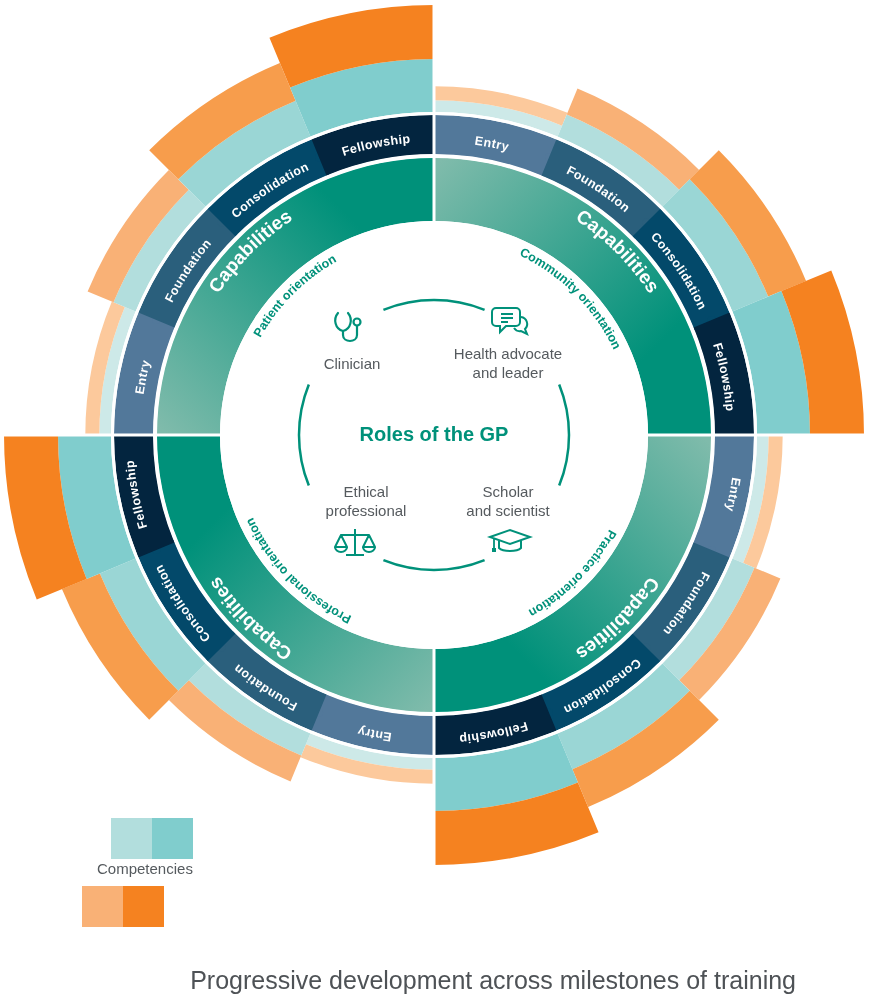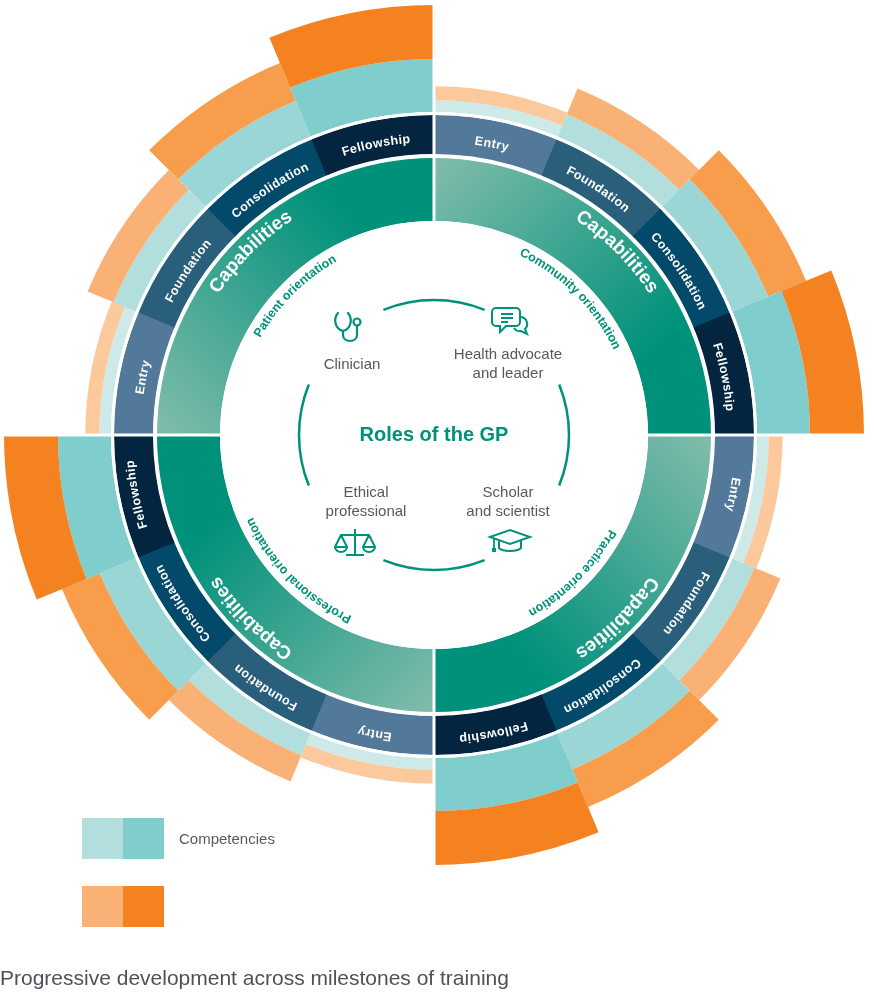--- a/index.html
+++ b/index.html
@@ -1,25 +1,25 @@
 <!DOCTYPE html>
 <html><head>
 <meta charset="utf-8">
 <style>
   html, body { margin: 0; padding: 0; background: #ffffff; }
   body { width: 874px; height: 1006px; position: relative; overflow: hidden;
          font-family: "Liberation Sans", "DejaVu Sans", sans-serif; }
   #wheel { position: absolute; left: 0; top: 0; }
   .legend { position: absolute; left: 82px; }
-  .legend-row { position: absolute; left: 0; display: flex; align-items: center; }
+  .legend-row { position: absolute; left: 0; display: flex; align-items: flex-end; flex-direction: column; }
   .swatch { display: flex; width: 82px; height: 41px; }
   .swatch span { flex: 1; display: block; }
   .legend-label { margin-left: 15px; font-size: 15px; color: #555a5e; line-height: 19px; white-space: pre-line; }
-  .caption { position: absolute; left: 0; width: 796px; top: 966px; text-align: left;
-             font-size: 21px; color: #4e5256; }
+  .caption { position: absolute; left: 0; width: 796px; top: 966px; text-align: right;
+             font-size: 25px; color: #4e5256; }
   svg text { font-family: "Liberation Sans", "DejaVu Sans", sans-serif; }
 </style>
 </head>
 <body>
 
 <svg id="wheel" width="874" height="1006" viewBox="0 0 874 1006" xmlns="http://www.w3.org/2000/svg">
   <defs id="defs">
       <linearGradient id="capgrad0" gradientUnits="userSpaceOnUse" x1="157.1687409157105" y1="425.33283941340727" x2="424.33283941340704" y2="158.1687409157105">
         <stop offset="0" stop-color="#7fbbab"></stop>
         <stop offset="0.75" stop-color="#00917a"></stop>

